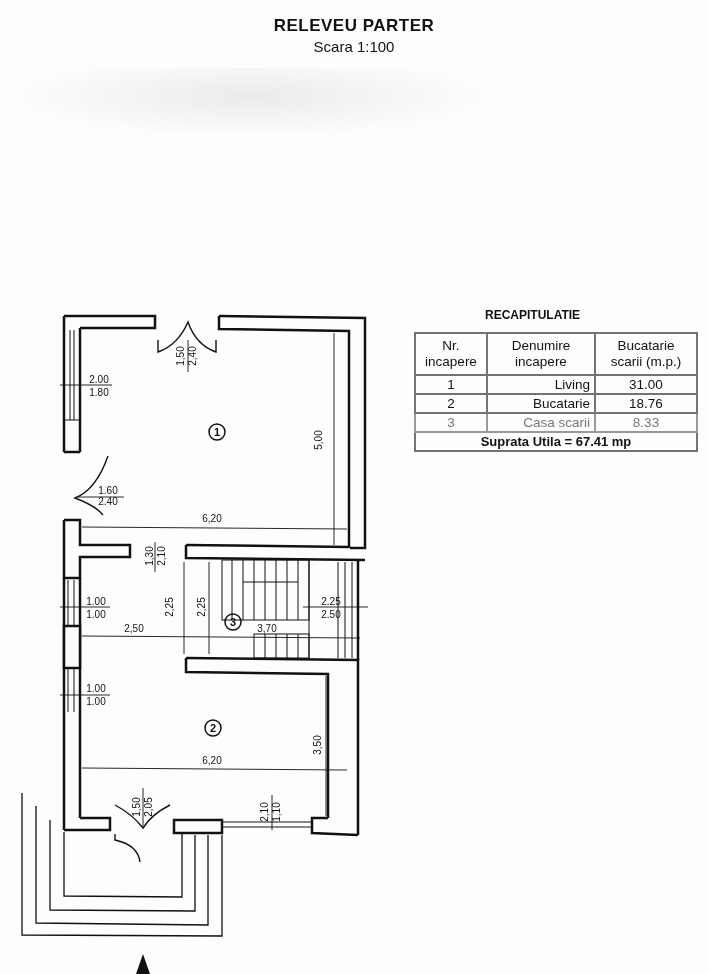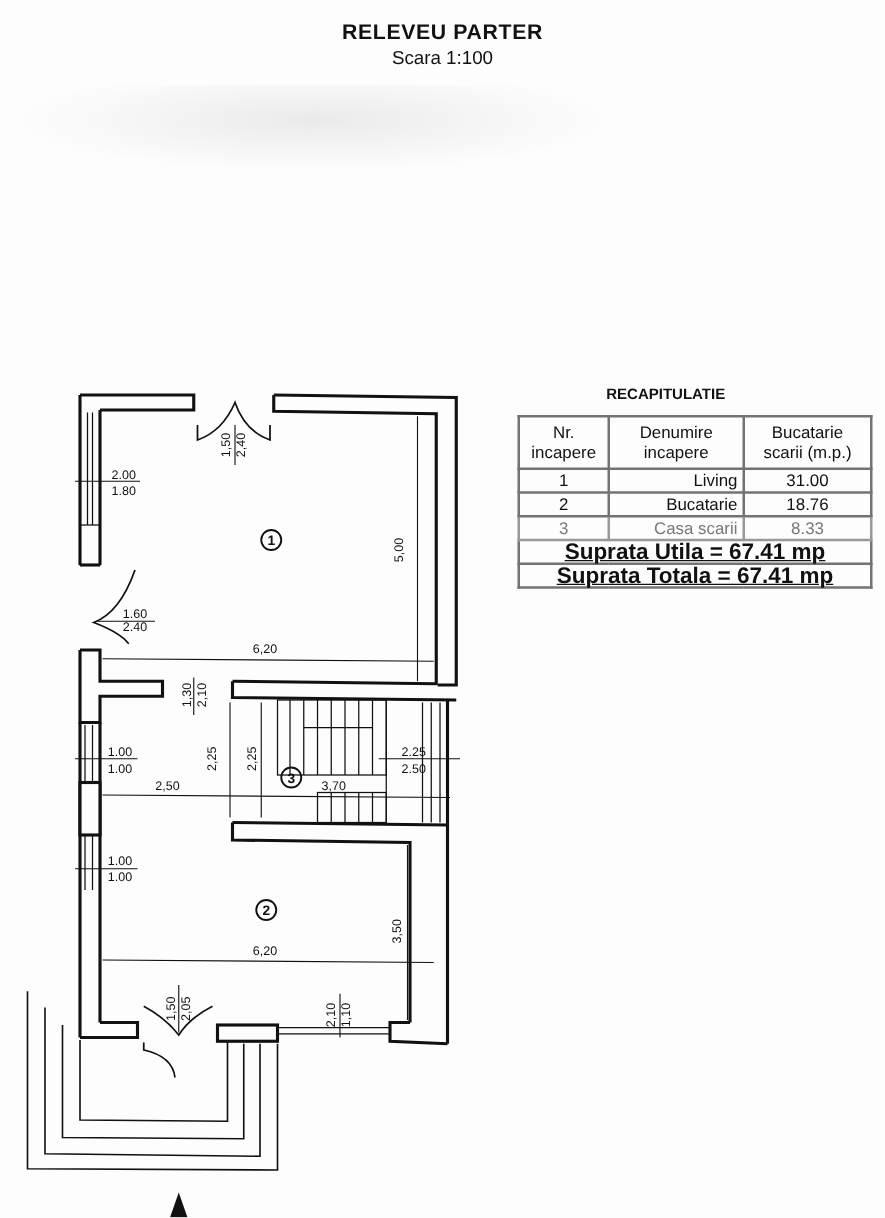--- a/index.html
+++ b/index.html
@@ -12,21 +12,21 @@
           background:radial-gradient(ellipse at 50% 40%, rgba(200,200,200,0.35), rgba(255,255,255,0) 70%); }
   svg { position:absolute; left:0; top:0; }
   .recap-title { position:absolute; left:485px; top:308px; font-size:12px; font-weight:bold; }
   table.recap { position:absolute; left:414px; top:332px; width:284px;
                 border-collapse:collapse; font-size:13.5px; }
   table.recap td, table.recap th { border:2px solid #737373; padding:0 4px; text-align:center; font-weight:normal; }
   table.recap th { height:40px; line-height:16px; }
   table.recap td { height:17px; line-height:17px; }
   table.recap td.name { text-align:right; }
   table.recap tr.faded td { color:#777; border-color:#999; }
-  table.recap tr.total td { font-weight:bold; font-size:18px;text-decoration:underline; }
+  table.recap tr.total td { font-weight:bold; font-size:13px; }
 </style>
 </head>
 <body>
 
 <div class="title t1">RELEVEU PARTER</div>
 <div class="title t2">Scara 1:100</div>
 <div class="blur"></div>
 
 <div class="recap-title">RECAPITULATIE</div>
 <table class="recap">
@@ -46,23 +46,20 @@
     <td class="name">Bucatarie</td>
     <td>18.76</td>
   </tr>
   <tr class="faded">
     <td>3</td>
     <td class="name">Casa scarii</td>
     <td>8.33</td>
   </tr>
   <tr class="total">
     <td colspan="3">Suprata Utila = 67.41 mp</td>
-  </tr>
-  <tr class="total">
-    <td colspan="3">Suprata Totala = 67.41 mp</td>
   </tr>
 </tbody>
   </table>
 
 <svg width="708" height="974" viewBox="0 0 708 974" font-family="Liberation Sans, sans-serif" font-size="10" fill="none" stroke="#111">
 
   <g stroke-width="2.5">
 
     <polyline points="64,316 155,316 155,328 80,328"></polyline>
     <line x1="64" y1="316" x2="64" y2="452"></line>

